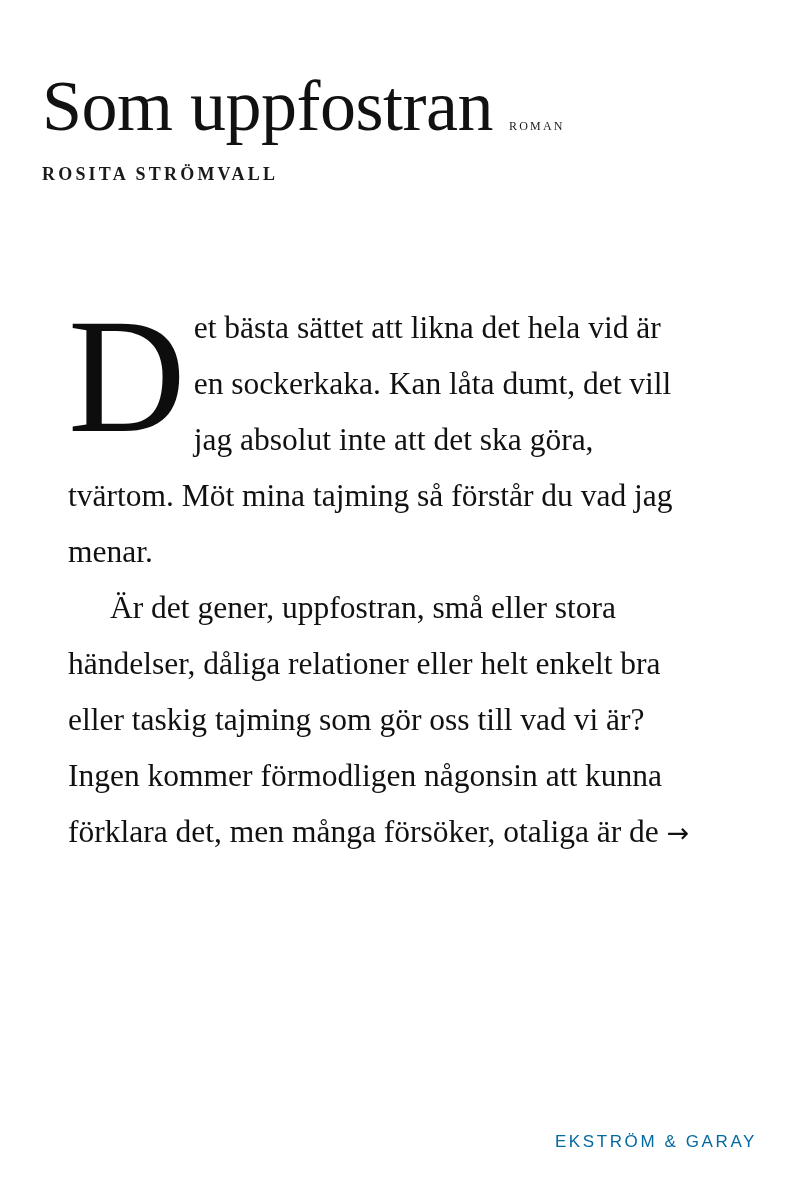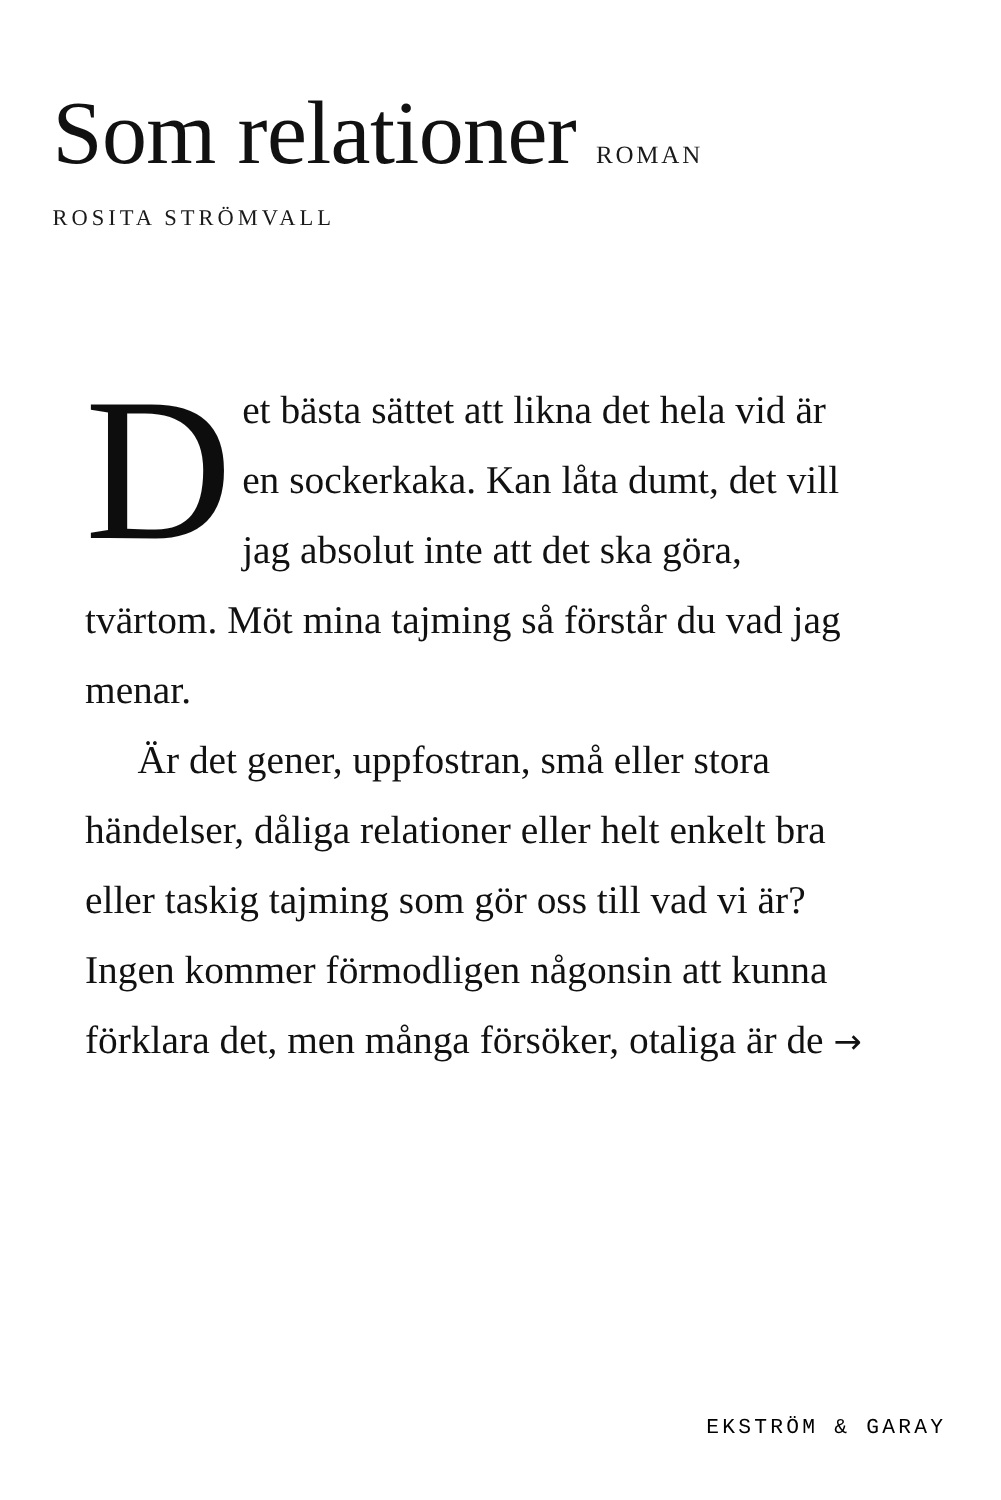--- a/index.html
+++ b/index.html
@@ -36,33 +36,34 @@
   .book-title {
     font-family: "Liberation Serif", serif;
     font-size: 72px;
     line-height: 1.0;
     letter-spacing: -0.5px;
     color: #111111;
     font-weight: 400;
   }
   .title-kicker {
     font-family: "Liberation Serif", serif;
-    font-size: 20px;
+    font-size: 12px;
     letter-spacing: 2.2px;
     margin-left: 16px;
     color: #1a1a1a;
     text-transform: uppercase;
   }
   .author {
     margin-top: 22px;
     font-family: "Liberation Serif", serif;
     font-size: 18px;
     letter-spacing: 3.2px;
     color: #1a1a1a;
     text-transform: uppercase;
+    font-weight: bold;
   }
 
   
   .body-block {
     position: absolute;
     left: 68px;
     top: 300px;
     width: 625px;
   }
   .para {
@@ -93,35 +94,35 @@
   }
 
   
   .footer {
     position: absolute;
     right: 44px;
     bottom: 48px;
     text-align: right;
   }
   .publisher {
-    font-family: Liberation Mono, monospace;
+    font-family: Liberation Sans, sans-serif;
     font-size: 17px;
     letter-spacing: 2.6px;
-    color: #000000;
+    color: #0369a1;
     text-transform: uppercase;
   }
 </style>
 </head>
 <body>
 
 <div class="page">
 
   <div class="header">
     <div class="title-row">
-      <span class="book-title">Som relationer</span>
+      <span class="book-title">Som uppfostran</span>
       <span class="title-kicker">roman</span>
     </div>
     <div class="author">Rosita Strömvall</div>
   </div>
 
   <div class="body-block">
     <p class="para"><span class="dropcap">D</span><span>et bästa sättet att likna det hela vid är en sockerkaka. Kan låta dumt, det vill jag absolut inte att det ska göra, tvärtom. Möt mina tajming så förstår du vad jag menar.</span></p>
     <p class="para"><span>Är det gener, uppfostran, små eller stora händelser, dåliga relationer eller helt enkelt bra eller taskig tajming som gör oss till vad vi är? Ingen kommer förmodligen någonsin att kunna förklara det, men många försöker, otaliga är de </span><span class="arrow">→</span></p>
   </div>
 

